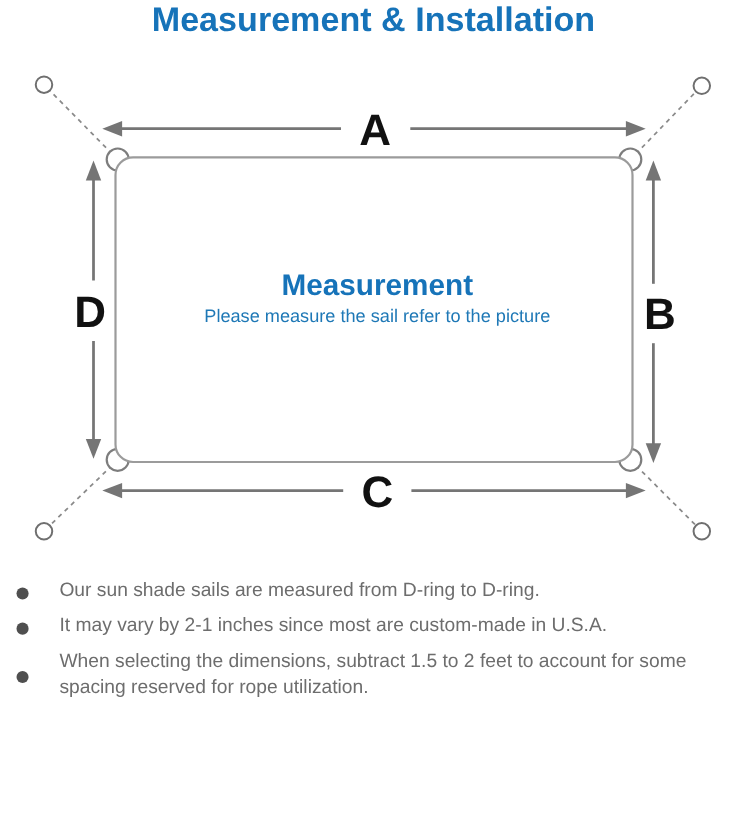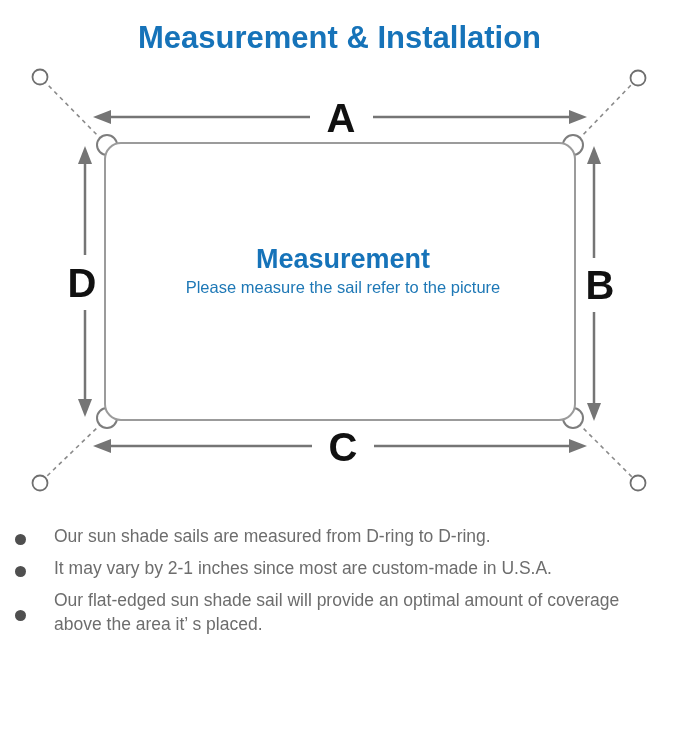--- a/index.html
+++ b/index.html
@@ -19,21 +19,21 @@
     overflow:hidden;
   }
   .page-title{
     position:absolute;top:0;left:0;right:0;
     text-align:center;
     font-size:31px;
     font-weight:bold;
     color:var(--accent-blue);
     letter-spacing:0px;
     margin:0;
-    padding-top:20px;
+    padding-top:0;
   }
   .diagram-wrap{
     position:absolute;top:40px;left:0;
     width:679px;height:480px;
   }
   .notes{
     position:absolute;
     top:524px;left:15px;
     width:655px;
     list-style:none;
@@ -145,15 +145,15 @@
   <li>
     <span class="dot"></span>
     <span class="note-text">Our sun shade sails are measured from D-ring to D-ring.</span>
   </li>
   <li>
     <span class="dot"></span>
     <span class="note-text">It may vary by 2-1 inches since most are custom-made in U.S.A.</span>
   </li>
   <li>
     <span class="dot"></span>
-    <span class="note-text">Our flat-edged sun shade sail will provide an optimal amount of coverage above the area it’ s placed.</span>
+    <span class="note-text">When selecting the dimensions, subtract 1.5 to 2 feet to account for some spacing reserved for rope utilization.</span>
   </li>
 </ul>
 
 </body></html>

